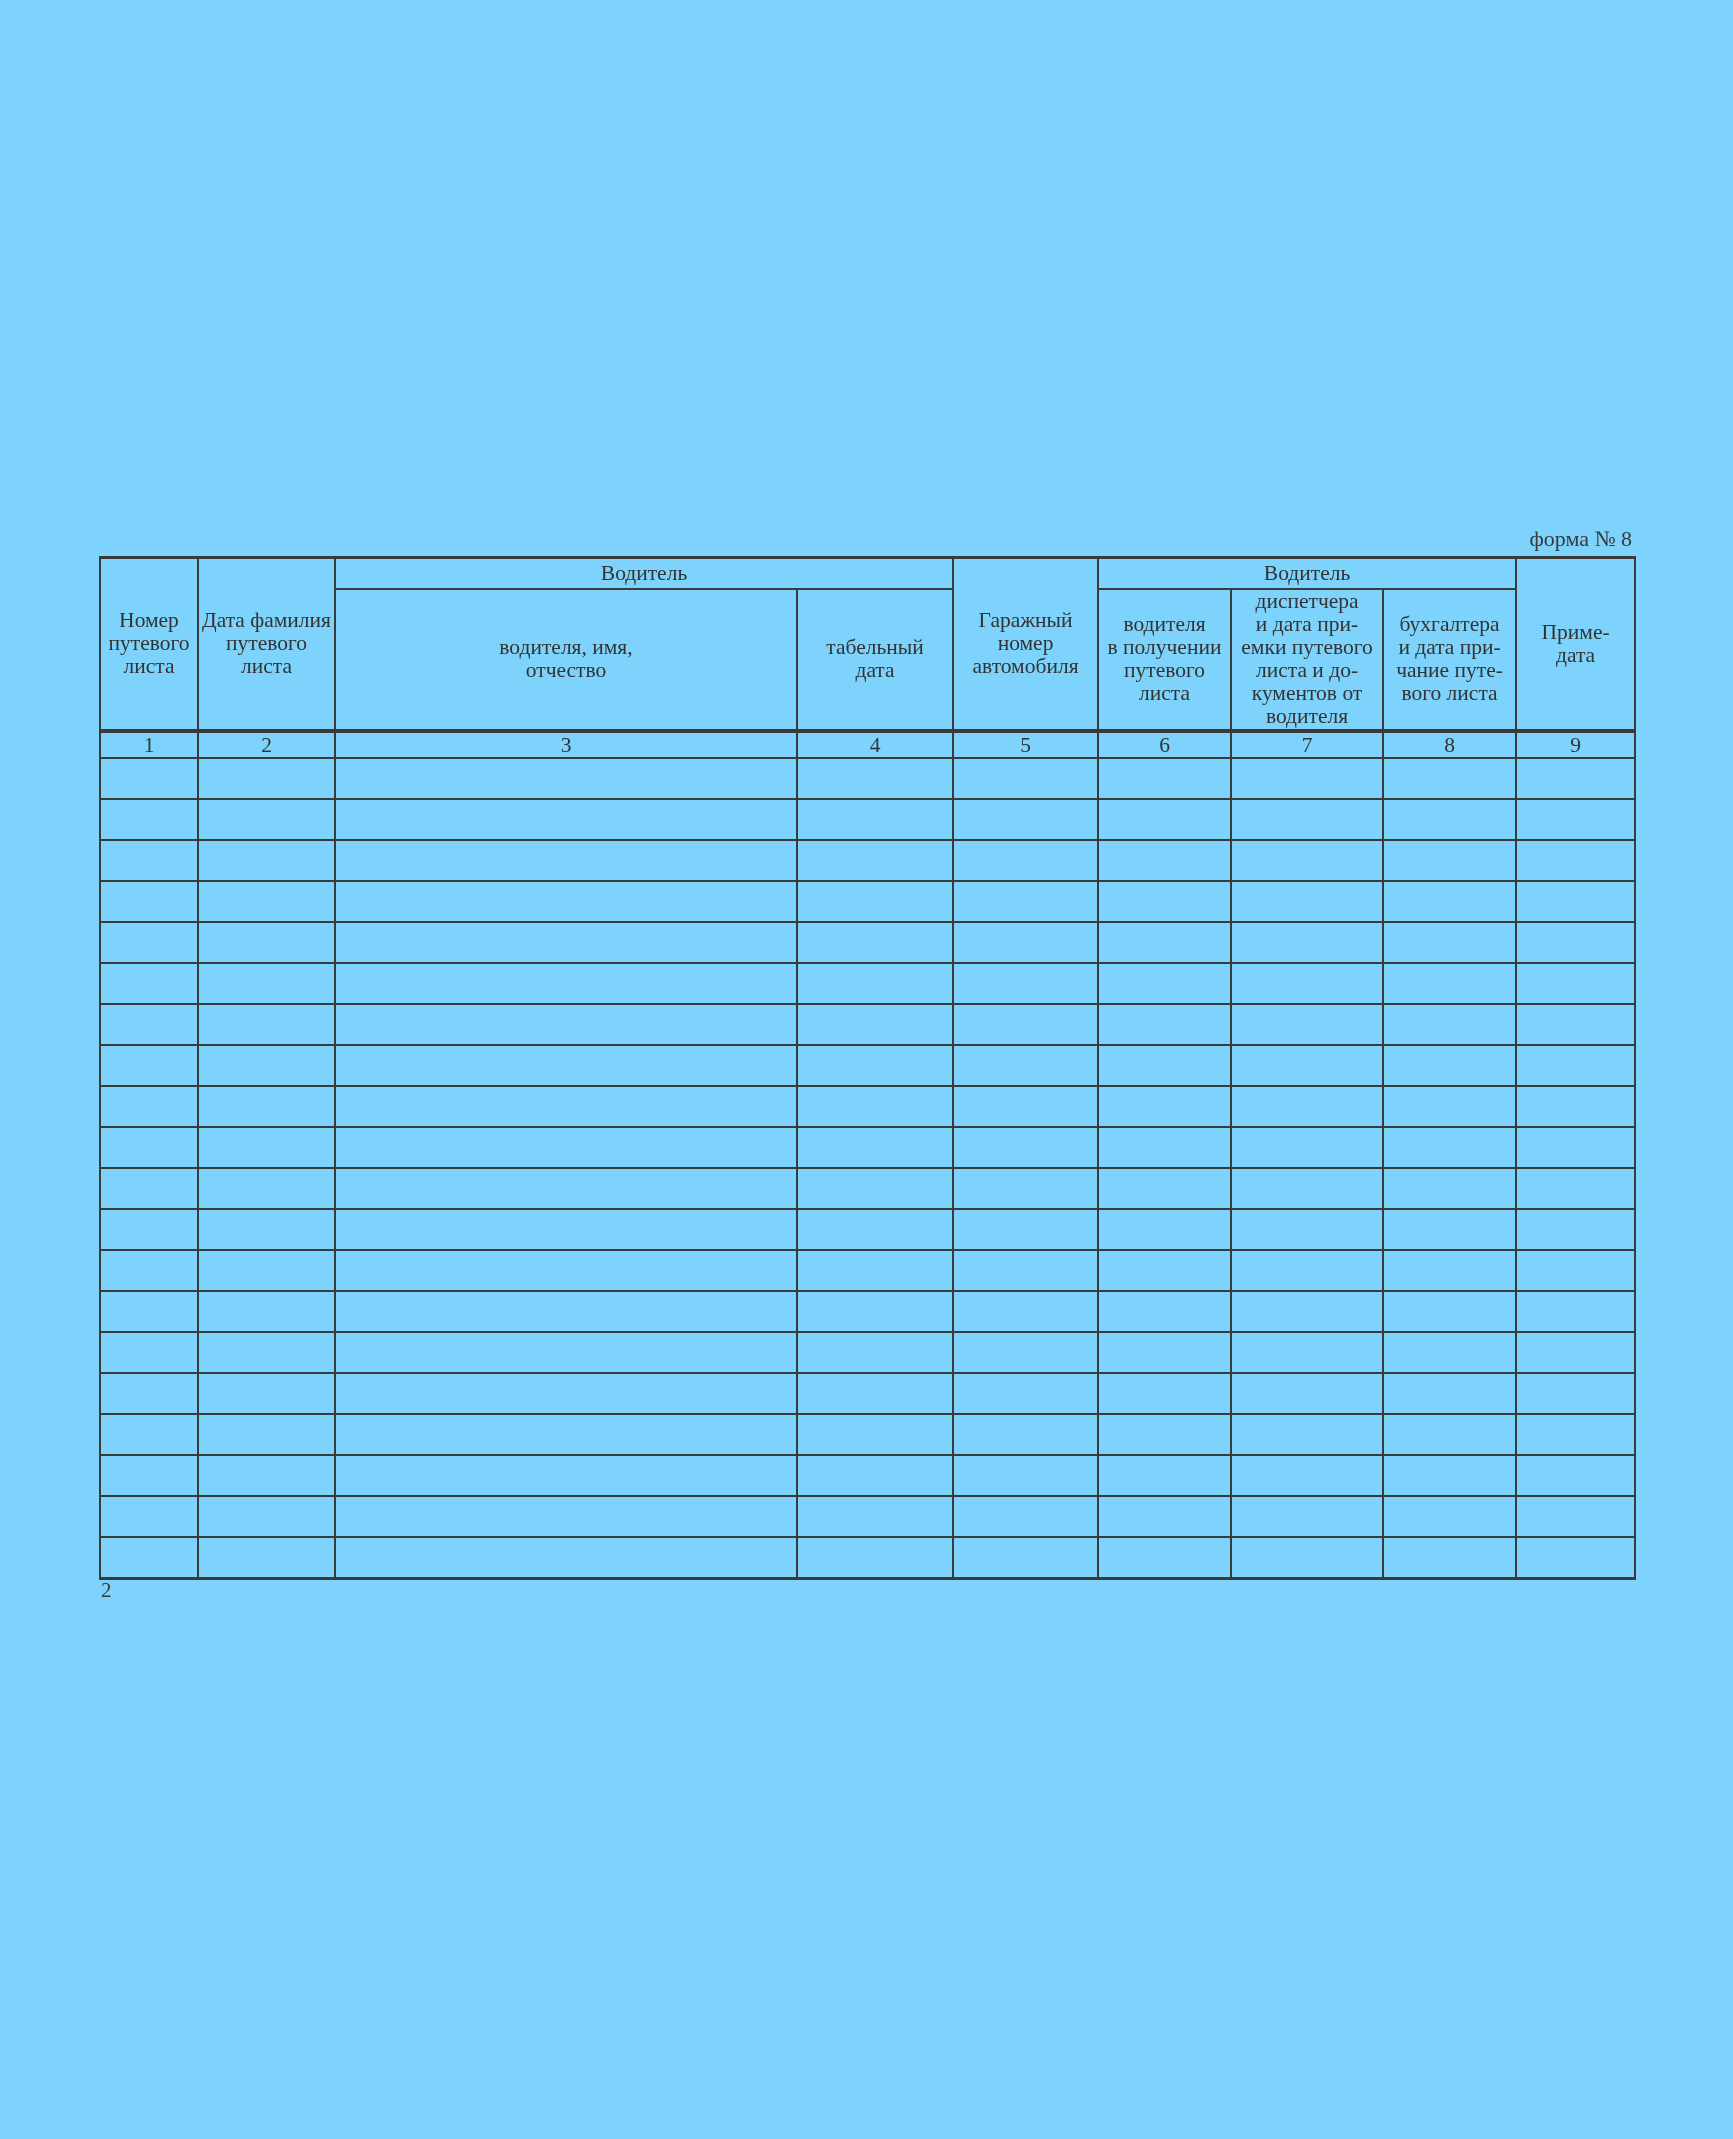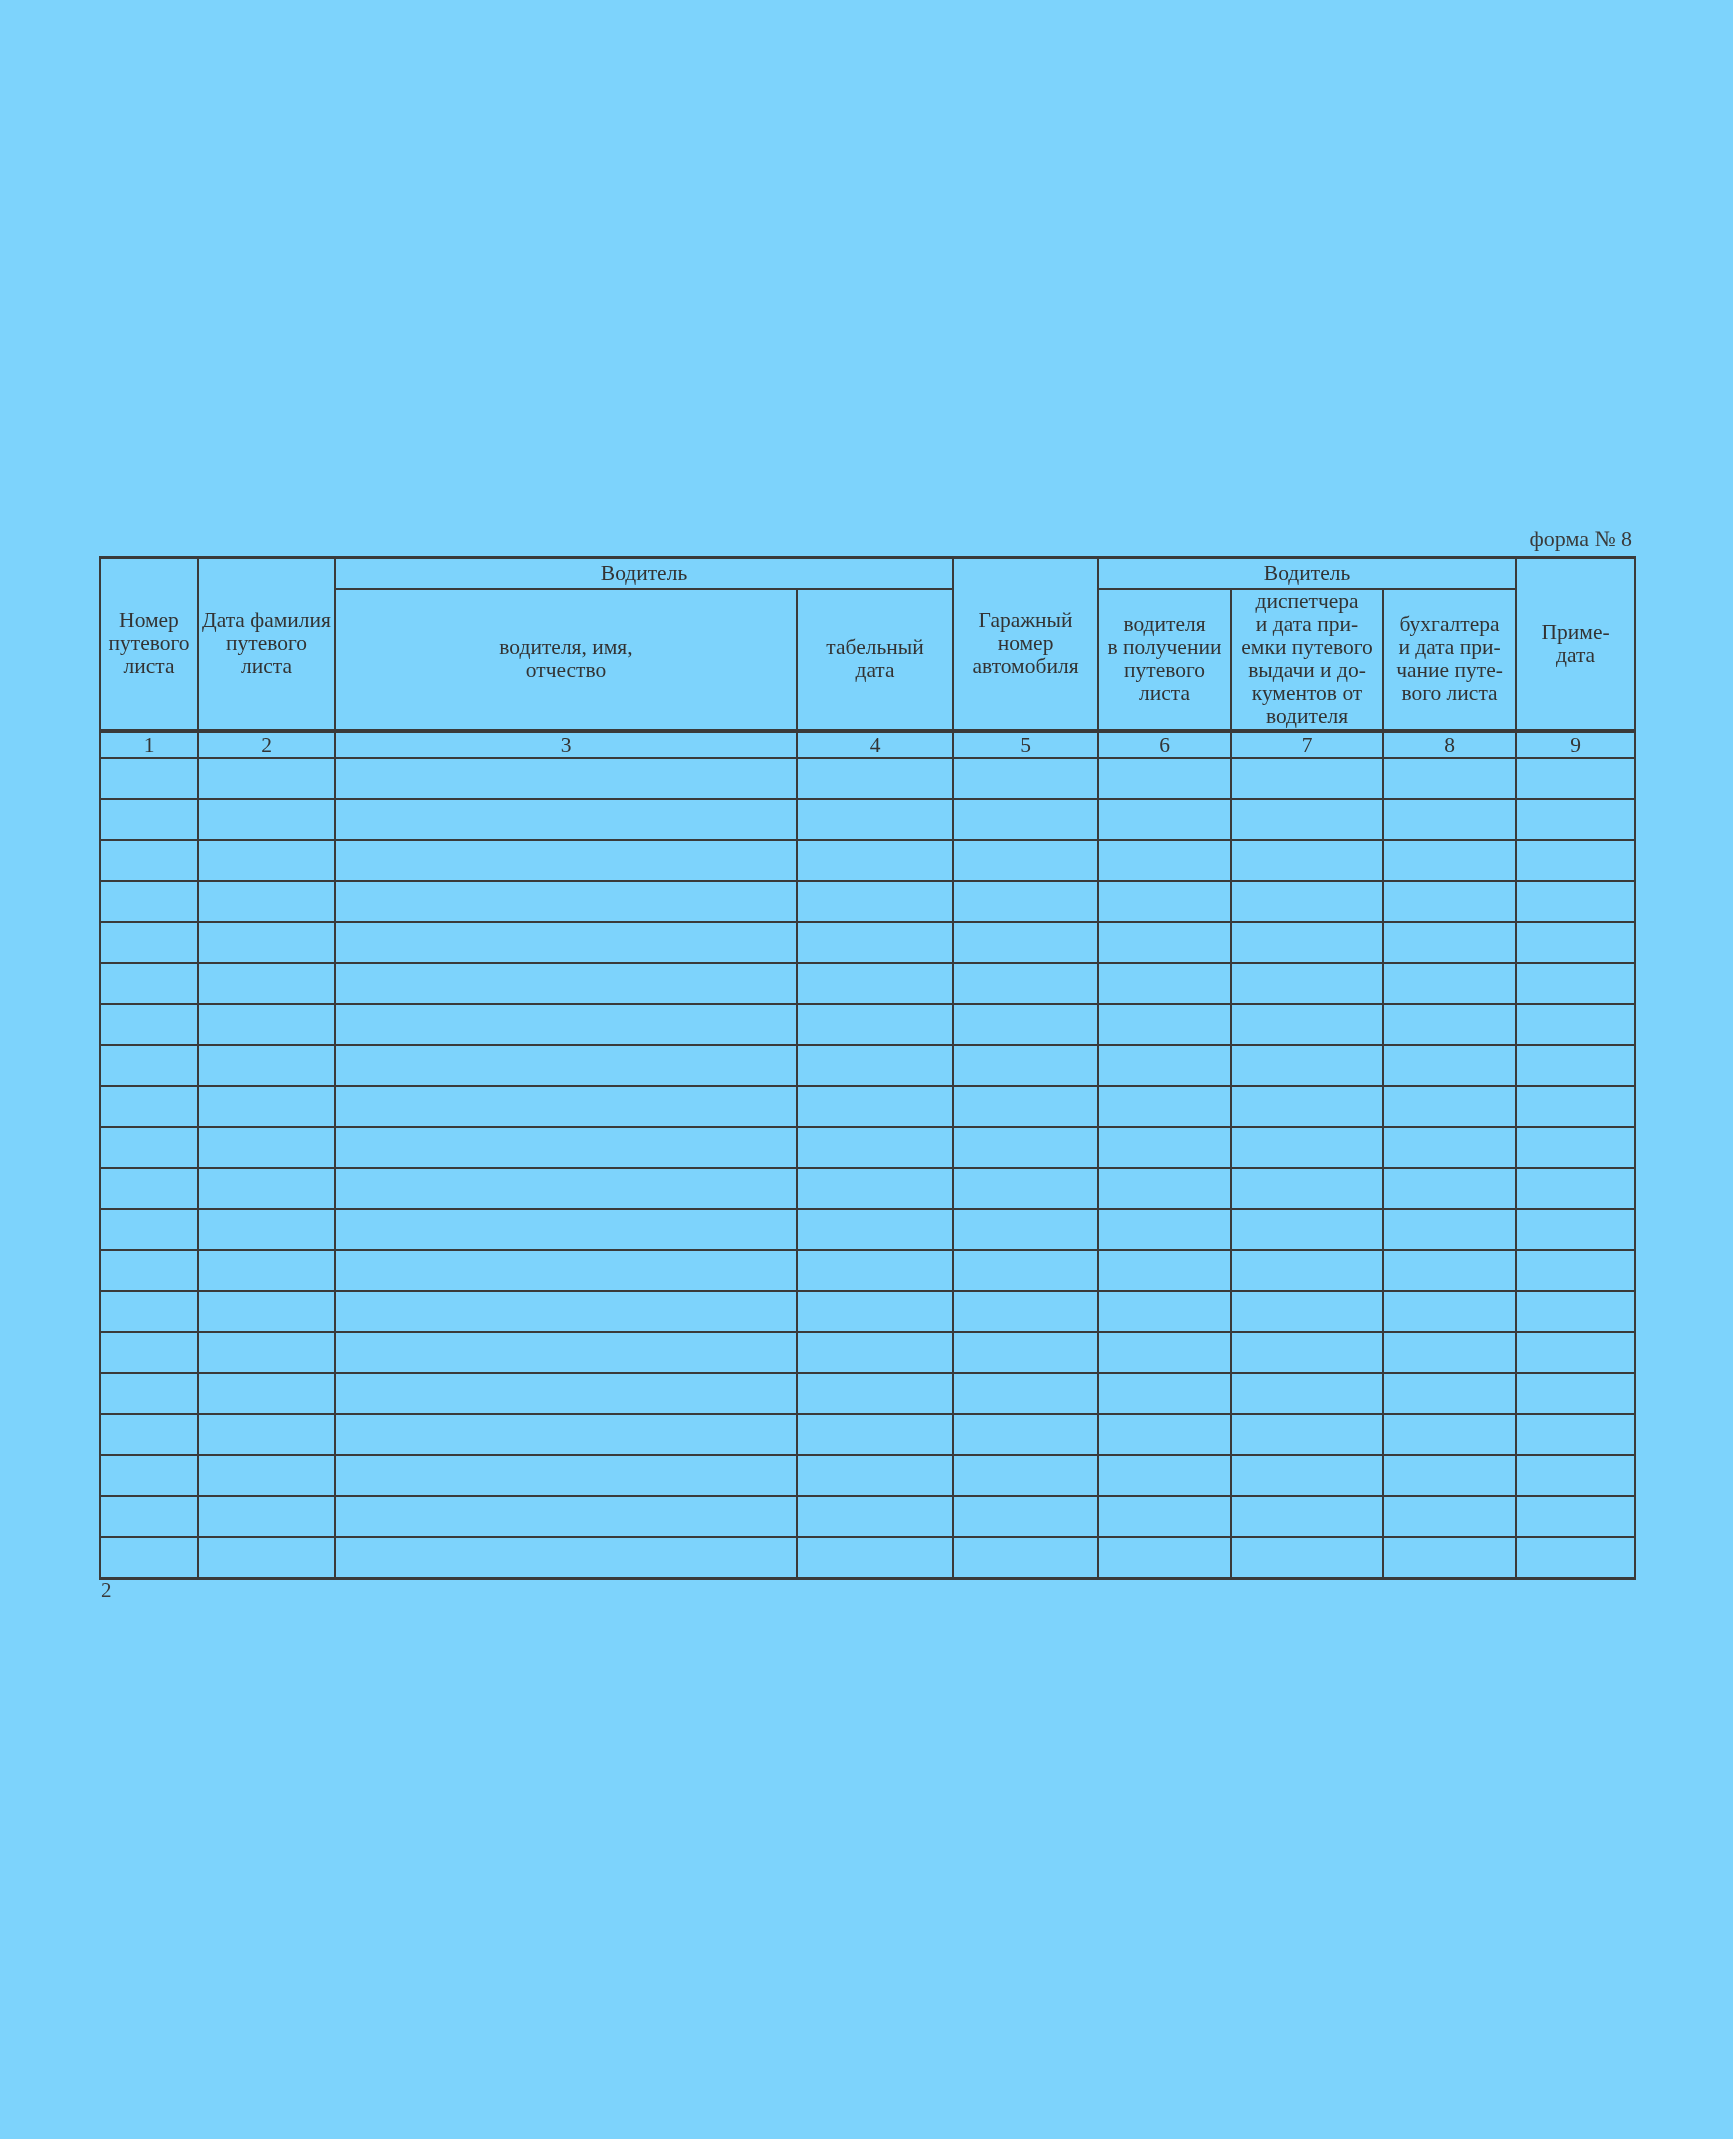--- a/index.html
+++ b/index.html
@@ -107,21 +107,21 @@
 отчество</td>
         <td class="hdr">табельный
 дата</td>
         <td class="hdr">водителя
 в получении
 путевого
 листа</td>
         <td class="hdr">диспетчера
 и дата при-
 емки путевого
-выдачи и до-
+листа и до-
 кументов от
 водителя</td>
         <td class="hdr">бухгалтера
 и дата при-
 чание путе-
 вого листа</td>
       </tr>
       <tr class="r-num">
         <td>1</td>
         <td>2</td>

